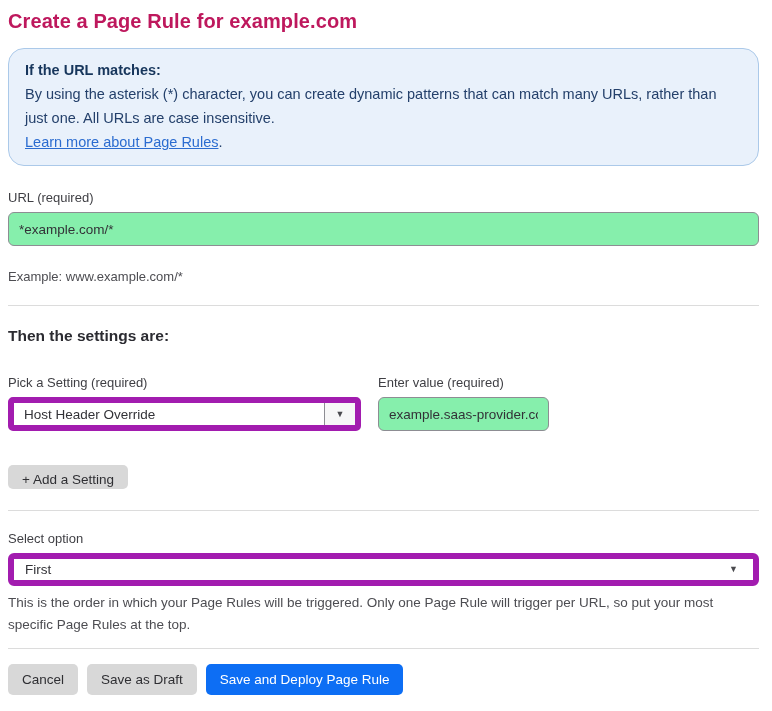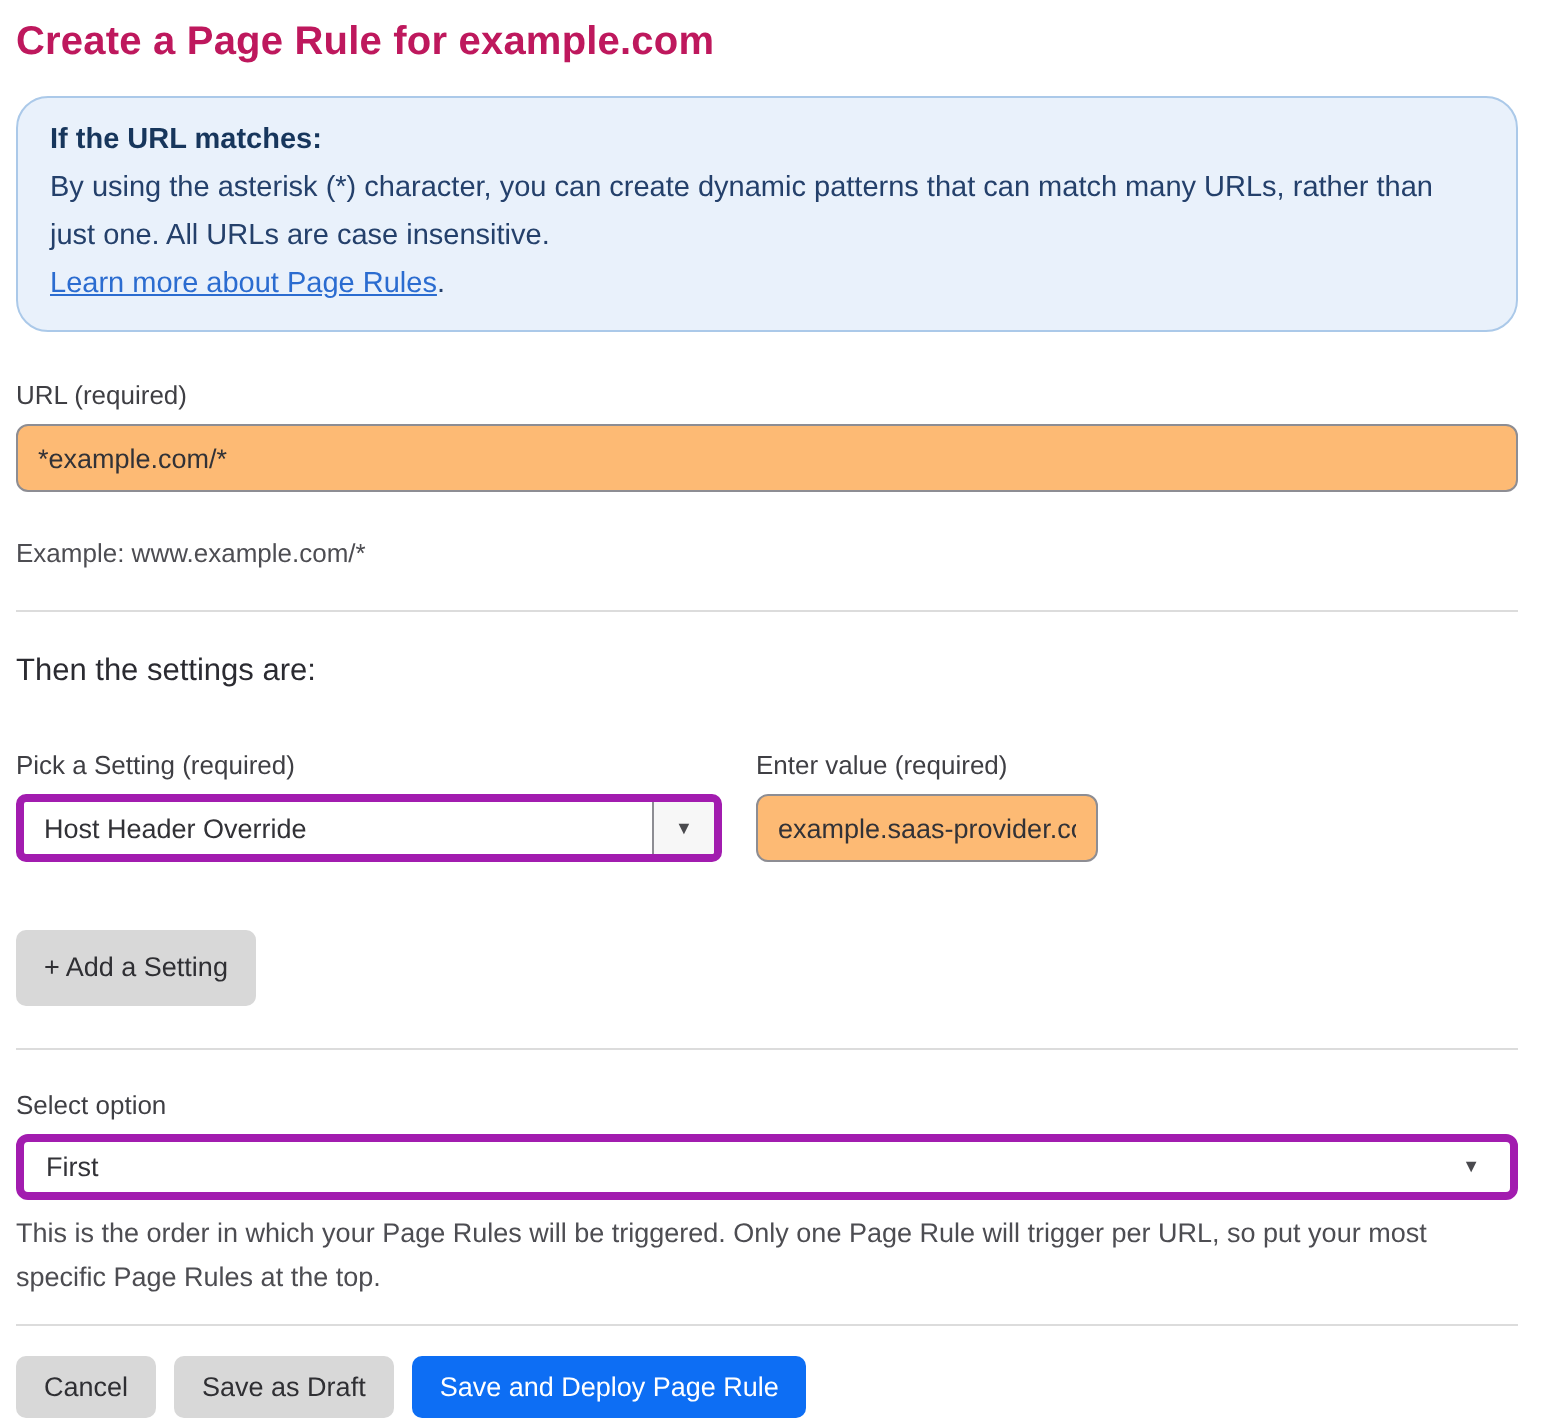--- a/index.html
+++ b/index.html
@@ -49,21 +49,21 @@
   .text-input {
     display: block;
     width: 100%;
     height: 34px;
     border: 1px solid #8d8d93;
     border-radius: 6px;
     padding: 0 10px;
     font-size: 13.5px;
     color: #323237;
     font-family: "Liberation Sans", "DejaVu Sans", sans-serif;
-    background: #fdba74;
+    background: #86efac;
     outline: none;
     white-space: nowrap;
     overflow: hidden;
   }
 
   .url-section { margin-top: 24px; }
   .url-section .text-input { margin-top: 7px; }
   .helper-text {
     margin-top: 23px;
     font-size: 13px;
@@ -71,41 +71,41 @@
   }
 
   .divider {
     border: none;
     border-top: 1px solid #dcdcdc;
     margin: 21px 0 0 0;
   }
 
   .section-heading {
     font-size: 15.5px;
-    font-weight: normal;
+    font-weight: bold;
     color: #2b2b31;
     margin-top: 21px;
   }
 
   
   .settings-row {
     display: flex;
     align-items: flex-end;
     margin-top: 21px;
   }
   .settings-col-picker { width: 353px; }
   .settings-col-value { width: 171px; margin-left: 17px; margin-top: 9px; }
   .settings-col-picker .field-label,
   .settings-col-value .field-label { margin-bottom: 7px; }
 
   .select-box {
     display: flex;
     align-items: stretch;
     height: 34px;
-    border: 4px solid #a21caf;
+    border: 6px solid #a21caf;
     border-radius: 5px;
     background: #ffffff;
     cursor: pointer;
     overflow: hidden;
   }
   .select-box .select-value {
     flex: 1;
     display: flex;
     align-items: center;
     padding: 0 10px;
@@ -142,21 +142,21 @@
   .btn-gray {
     background: #d8d8d8;
     color: #2f2f33;
   }
   .btn-primary {
     background: #0d6ef4;
     color: #ffffff;
   }
   .add-setting-btn {
     margin-top: 34px;
-    height: 38px;
+    height: 24px;
     line-height: 30px;
   }
 
   
   .order-section-label { margin-top: 20px; }
   .order-select {
     margin-top: 7px;
     height: 33px;
     border-radius: 6px;
     position: relative;

